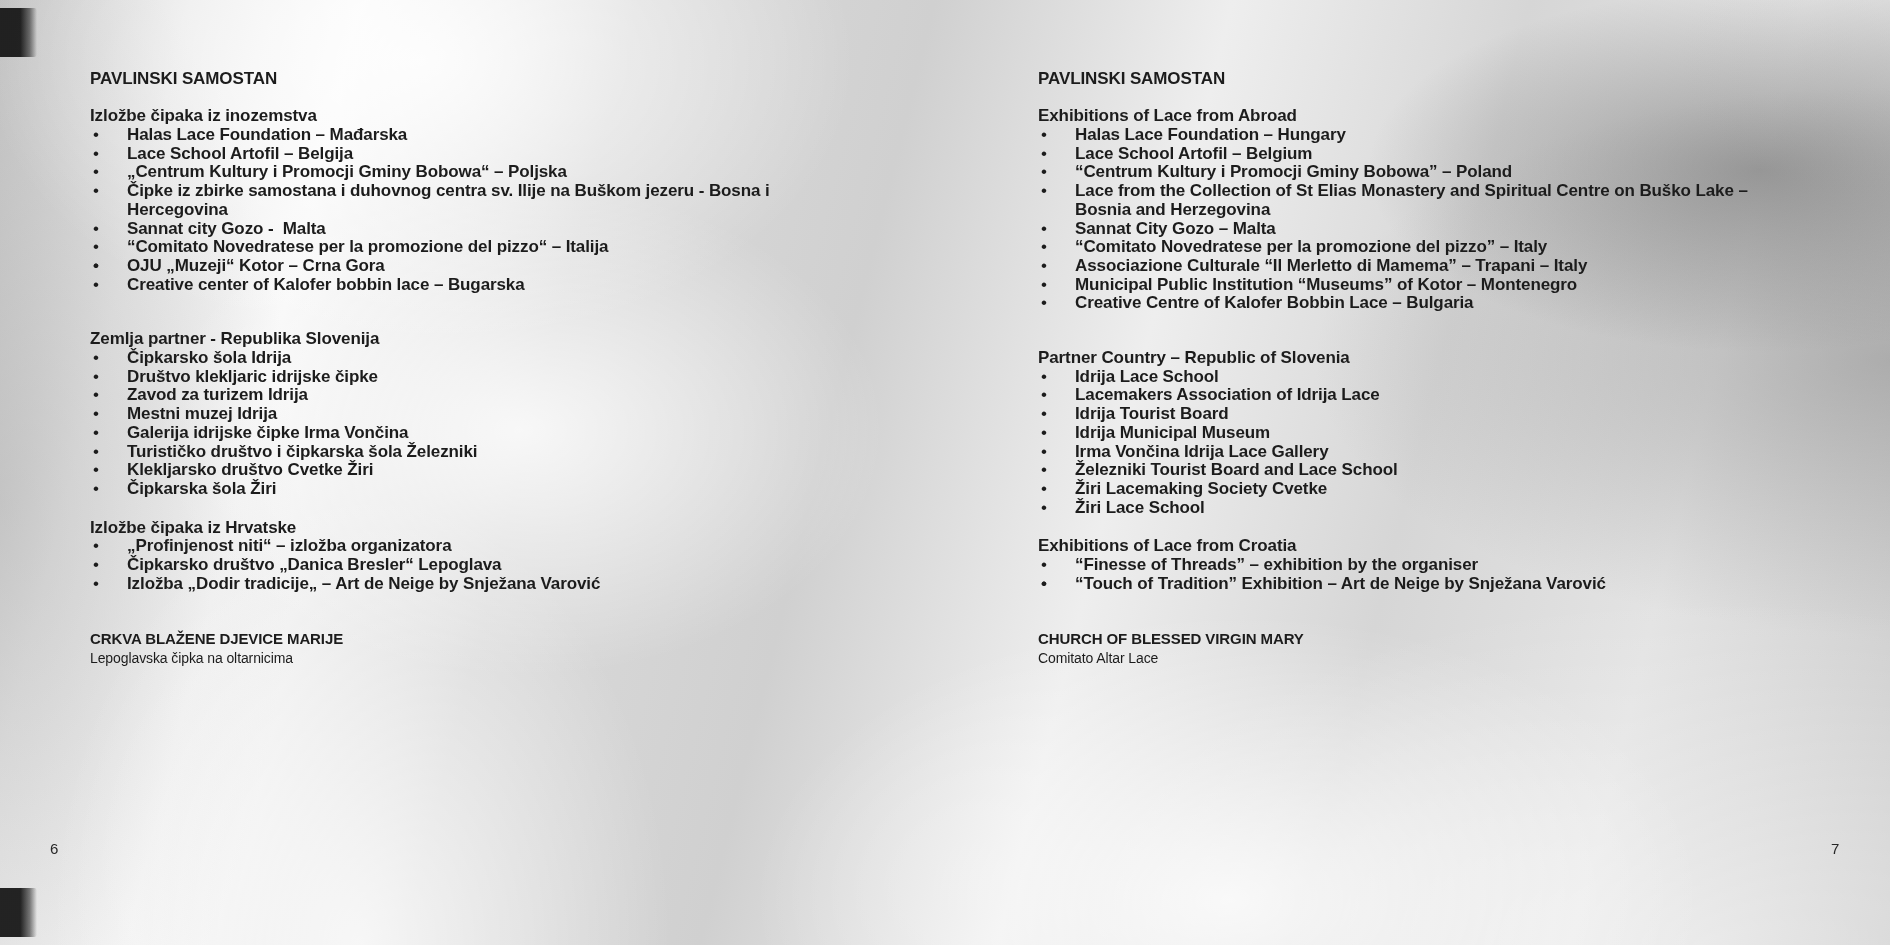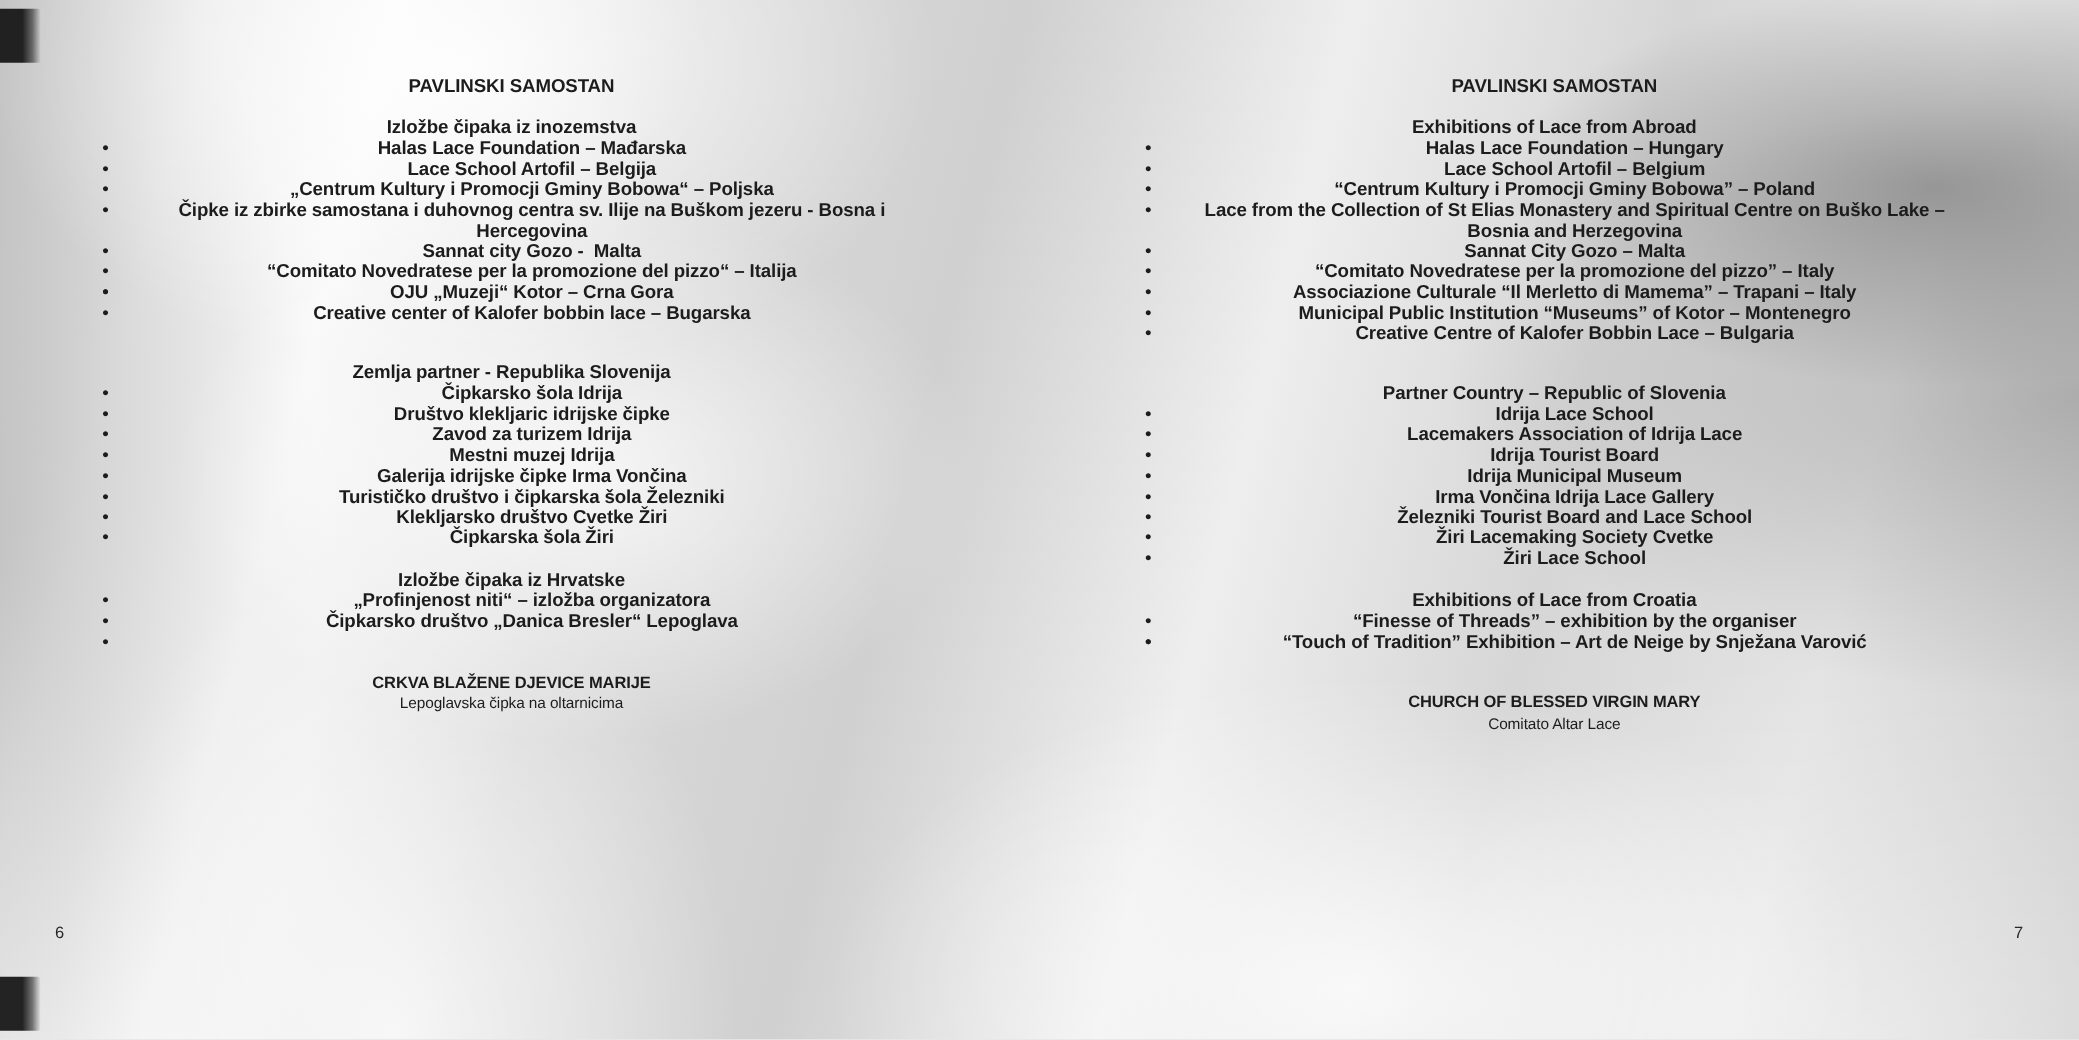--- a/index.html
+++ b/index.html
@@ -5,21 +5,20 @@
   html, body { margin: 0; padding: 0; }
   body { font-family: "Liberation Sans", sans-serif; }
 
   .canvas {
     position: relative;
     width: 1890px;
     height: 945px;
     overflow: hidden;
     background: #d8d8d8;
     color: #1c1c1c;
-    text-align: center;
   }
 
   
   .bg {
     position: absolute;
     inset: 0;
     background:
       radial-gradient(ellipse 560px 260px at 1760px 170px, rgba(98,98,98,0.55), rgba(98,98,98,0) 70%),
       radial-gradient(ellipse 800px 380px at 1890px 360px, rgba(110,110,110,0.40), rgba(110,110,110,0) 72%),
       radial-gradient(ellipse 300px 200px at 1890px 60px, rgba(215,215,215,0.55), rgba(215,215,215,0) 70%),
@@ -150,21 +149,21 @@
             <li><span class="bullet">•</span><span class="li-text">Turističko društvo i čipkarska šola Železniki</span></li>
             <li><span class="bullet">•</span><span class="li-text">Klekljarsko društvo Cvetke Žiri</span></li>
             <li><span class="bullet">•</span><span class="li-text">Čipkarska šola Žiri</span></li>
           </ul>
         </section>
         <section class="sec">
           <h2 class="sec-heading">Izložbe čipaka iz Hrvatske</h2>
           <ul class="sec-list">
             <li><span class="bullet">•</span><span class="li-text">„Profinjenost niti“ – izložba organizatora</span></li>
             <li><span class="bullet">•</span><span class="li-text">Čipkarsko društvo „Danica Bresler“ Lepoglava</span></li>
-            <li><span class="bullet">•</span></li>
+            <li><span class="bullet">•</span><span class="li-text">Izložba „Dodir tradicije„ – Art de Neige by Snježana Varović</span></li>
           </ul>
         </section>
       </div>
     <div class="footer-block">
       <h2>CRKVA BLAŽENE DJEVICE MARIJE</h2>
       <p>Lepoglavska čipka na oltarnicima</p>
     </div>
   </article>
 
   <article class="page page-right">

